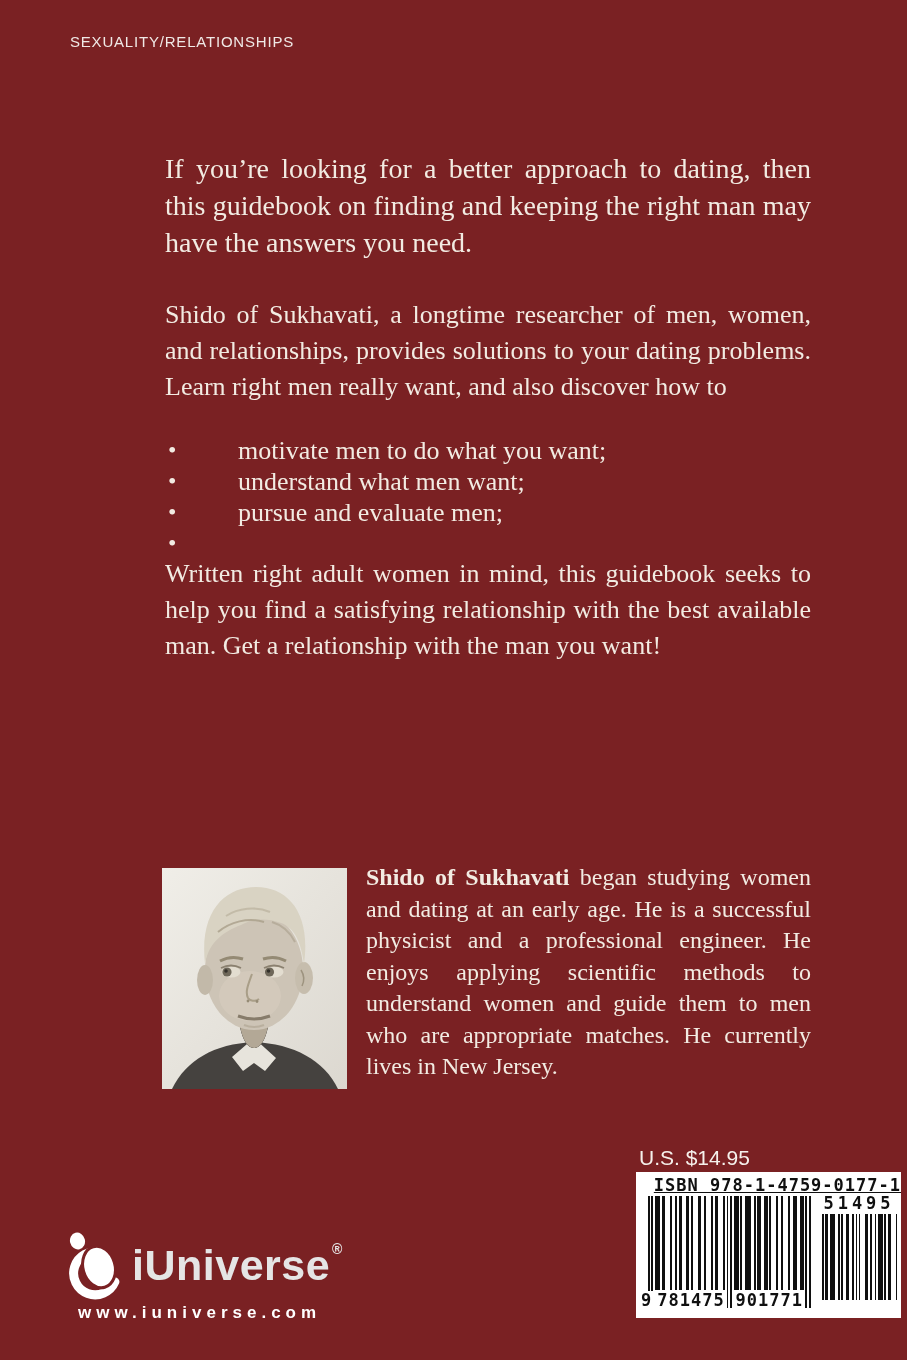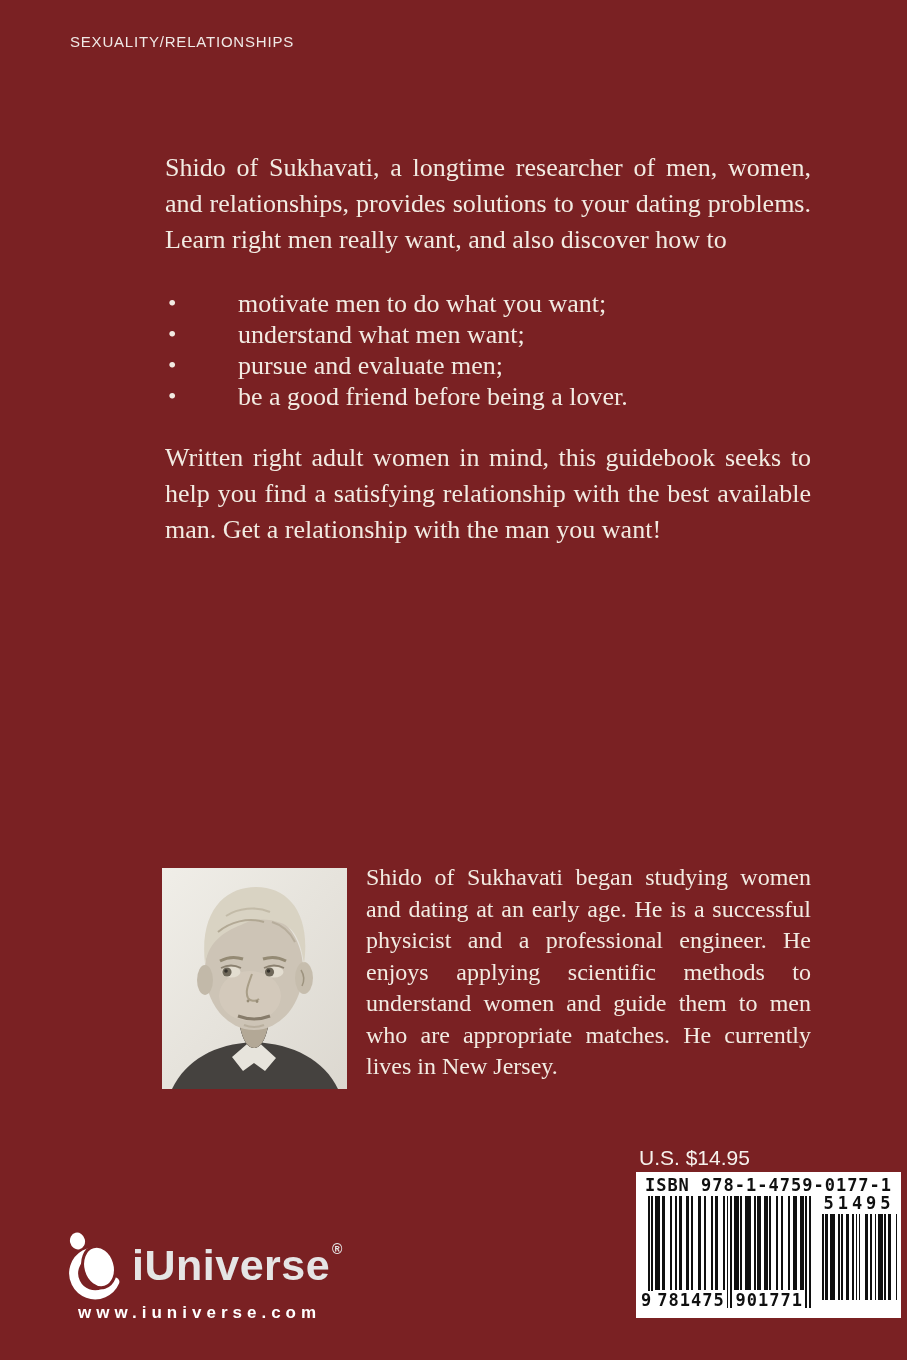--- a/index.html
+++ b/index.html
@@ -38,36 +38,36 @@
     font-size:24px;line-height:31px;
   }
 
   .bio{position:absolute;left:130px;top:868px;width:649px;display:flex;align-items:flex-start;}
   .photo{width:185px;height:221px;flex:0 0 auto;display:block;}
   .bio-text{
     margin:-6px 0 0 19px;
     font-size:24px;line-height:31.5px;
     text-align:justify;
   }
-  .bio-text strong{font-weight:normal;}
+  .bio-text strong{font-weight:bold;}
 
   .price{
     position:absolute;left:607px;top:1146px;
     font-family:"Liberation Sans",sans-serif;
     font-size:21px;color:#f6f1ec;
   }
 
   .barcode-box{
     position:absolute;left:604px;top:1172px;width:265px;height:146px;
     background:#ffffff;color:#101010;
     font-family:"DejaVu Sans Mono",monospace;
   }
   .isbn-line{
-    position:absolute;top:3px;left:0;right:0;text-align:center;
-    font-size:17px;font-weight:bold;letter-spacing:1px;white-space:nowrap;
+    position:absolute;top:3px;left:0;right:0;text-align:right;
+    font-size:17px;font-weight:bold;letter-spacing:1px;white-space:nowrap;text-decoration:underline;
   }
   .addon-label{
     position:absolute;top:21px;left:184px;width:78px;text-align:center;
     font-size:17px;font-weight:bold;letter-spacing:4px;
   }
   .main-bars{position:absolute;left:12px;top:24px;}
   .addon-bars{position:absolute;left:186px;top:42px;}
   .ean-digit{
     position:absolute;top:119px;height:19px;line-height:19px;
     font-size:17px;font-weight:bold;background:#ffffff;text-align:center;
@@ -93,26 +93,27 @@
   }
 </style>
 </head>
 <body>
 
 <div class="cover">
 
   <div class="category">SEXUALITY/RELATIONSHIPS</div>
 
   <div class="blurb">
+    <p class="lead">If you’re looking for a better approach to dating, then this guidebook on finding and keeping the right man may have the answers you need.</p>
     <p>Shido of Sukhavati, a longtime researcher of men, women, and relationships, provides solutions to your dating problems. Learn right men really want, and also discover how to</p>
     <ul class="bullets">
       <li><span class="bullet-mark">•</span><span>motivate men to do what you want;</span></li>
       <li><span class="bullet-mark">•</span><span>understand what men want;</span></li>
       <li><span class="bullet-mark">•</span><span>pursue and evaluate men;</span></li>
-      <li><span class="bullet-mark">•</span><span>be a good friend before being a lover.</span></li>
+      <li><span class="bullet-mark">•</span></li>
     </ul>
     <p>Written right adult women in mind, this guidebook seeks to help you find a satisfying relationship with the best available man. Get a relationship with the man you want!</p>
   </div>
 
   <div class="bio">
     <svg class="photo" viewBox="0 0 185 221" shape-rendering="auto" aria-hidden="true">
       <defs>
         <linearGradient id="pbg" x1="0" y1="0" x2="1" y2="1">
           <stop offset="0" stop-color="#f0eee8"></stop>
           <stop offset="1" stop-color="#dcd8d0"></stop>

